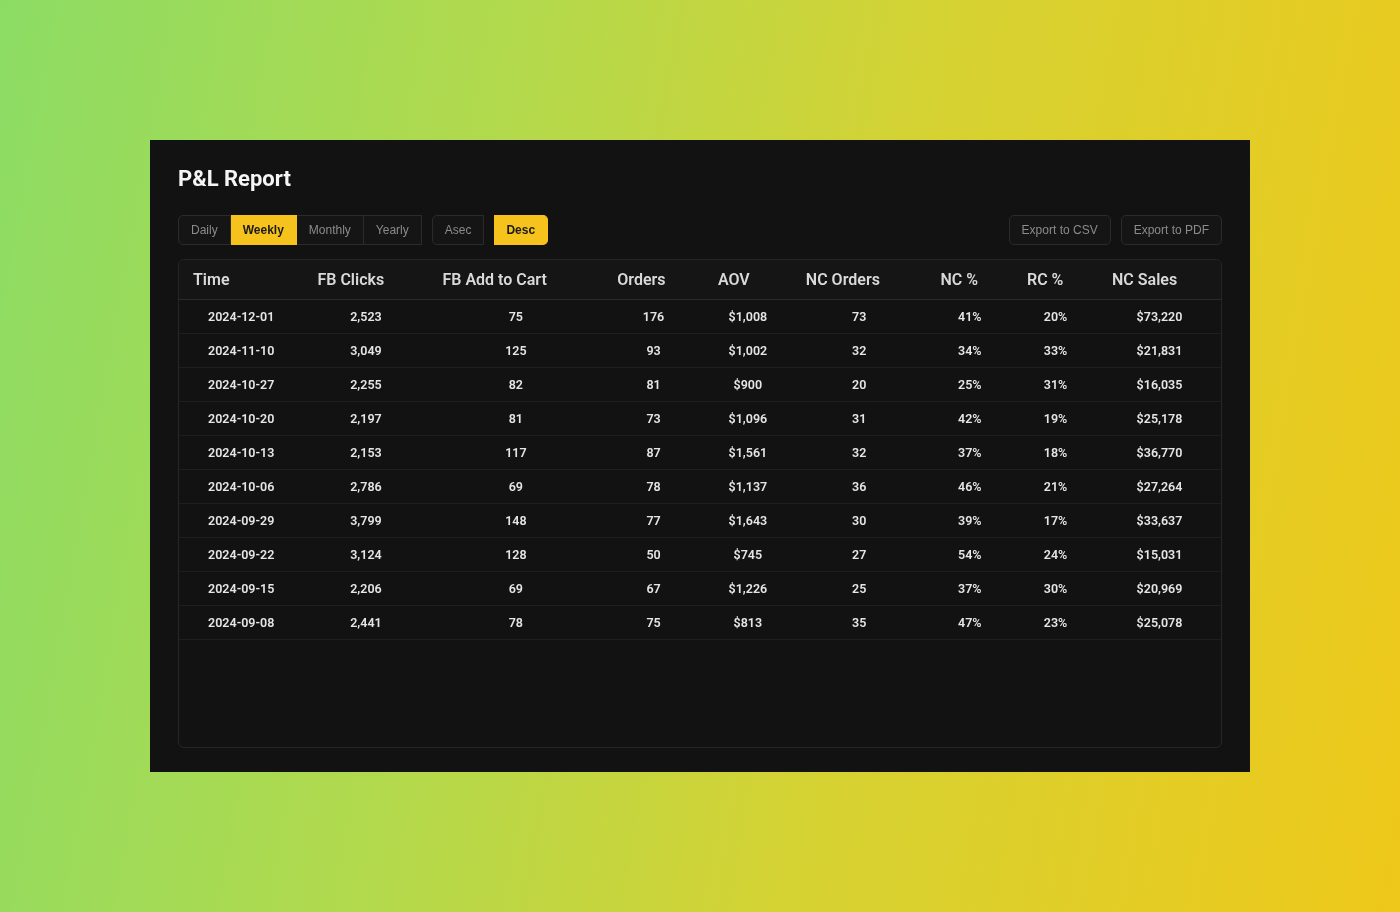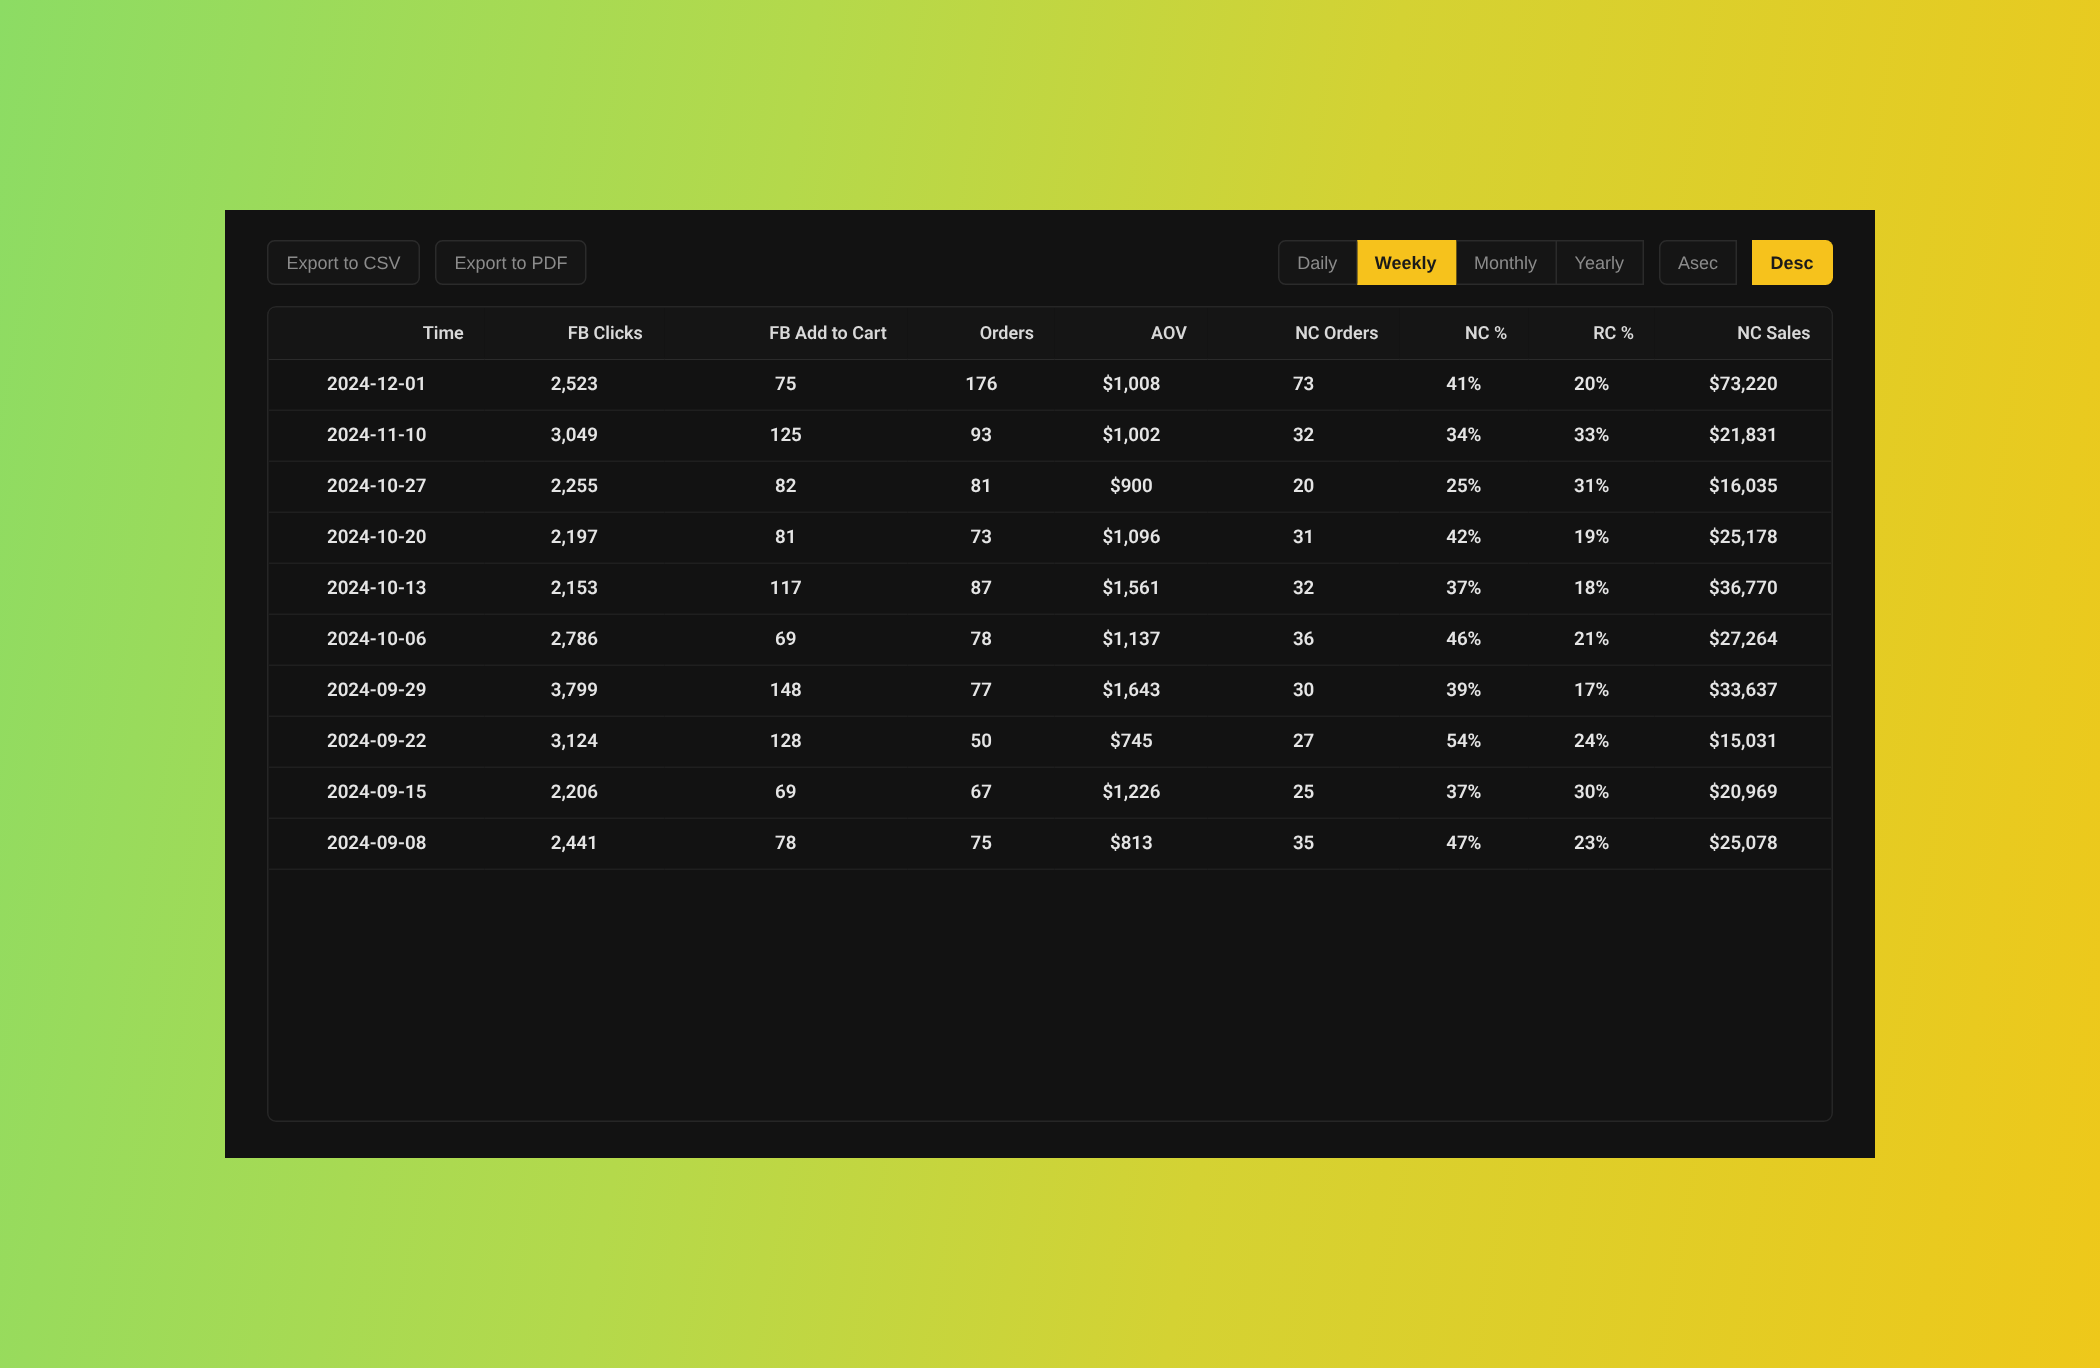--- a/index.html
+++ b/index.html
@@ -77,22 +77,22 @@
     table {
       border-collapse: collapse;
       width: 100%;
       min-width: 860px;
     }
     thead th {
       position: sticky; top: 0;
       background: #151515;
       color: #d9d9d9;
       font-weight: 600;
-      font-size: 12px;
-      text-align: right;
+      font-size: 16px;
+      text-align: left;
       padding: 10px 14px;
       border-bottom: 1px solid #2b2b2b;
       white-space: nowrap;
     }
     tbody td {
       color: #e5e5e5;
       font-size: 12.5px;
       font-weight: 600;
       text-align: center;
       padding: 9px 14px;
@@ -103,33 +103,34 @@
     .table-scroll::-webkit-scrollbar { height: 10px; width: 10px; }
     .table-scroll::-webkit-scrollbar-track { background: #1a1a1a; }
     .table-scroll::-webkit-scrollbar-thumb { background: #3a3a3a; border-radius: 4px; }
   </style>
 </head>
 <body>
 
 <div class="app">
   <div class="app-inner">
 
+    <h1 class="title">P&amp;L Report</h1>
 
     <div class="toolbar">
-      <div class="btn-group right">
-        <button class="btn">Export to CSV</button>
-        <button class="btn">Export to PDF</button>
-      </div>
       <div class="btn-group left">
         <button class="seg">Daily</button>
         <button class="seg active">Weekly</button>
         <button class="seg">Monthly</button>
         <button class="seg">Yearly</button>
         <button class="seg sort">Asec</button>
         <button class="seg sort active">Desc</button>
+      </div>
+      <div class="btn-group right">
+        <button class="btn">Export to CSV</button>
+        <button class="btn">Export to PDF</button>
       </div>
     </div>
 
     <div class="table-wrap">
       <div class="table-scroll">
         <table>
           <thead>
             <tr id="header-row">
                 <th>Time</th>
                 <th>FB Clicks</th>

